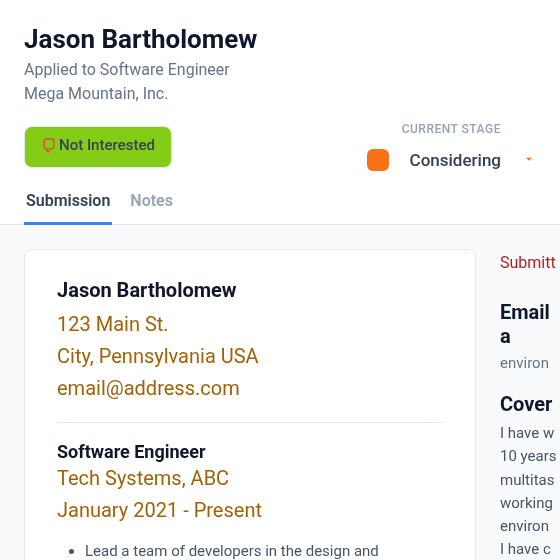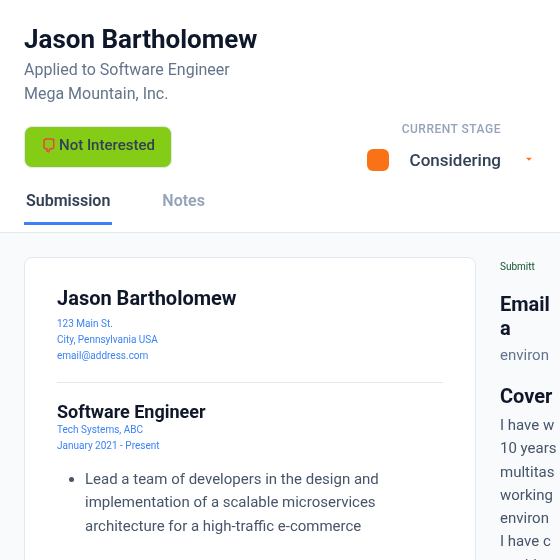--- a/index.html
+++ b/index.html
@@ -7,33 +7,33 @@
 .header{padding:24px 24px 0}
 .name{font-size:26px;font-weight:700;color:#0f172a;margin-bottom:4px}
 .applied,.company{font-size:16px;color:#64748b;line-height:1.5}
 .controls{display:flex;justify-content:space-between;align-items:center;padding:16px 24px 0}
 .ni-btn{display:flex;gap:0;padding:9px 16px;border:1px solid #e2e8f0;border-radius:8px;background:#84cc16;font-size:15px;font-weight:500;color:#334155;cursor:pointer}
 .stage{text-align:left}
 .stage-label{font-size:12px;letter-spacing:0.5px;color:#94a3b8;font-weight:500;margin-bottom:13px;text-align:center}
 .stage-sel{display:flex;align-items:center;gap:21px;cursor:pointer}
 .stage-dot{width:22px;height:22px;border-radius:6px;background:#f97316}
 .stage-val{font-size:17px;font-weight:500;color:#334155}
-.tabs{display:flex;gap:48px;padding:20px 24px 8px;border-bottom:1px solid #e2e8f0}
+.tabs{display:flex;gap:16px;padding:20px 24px 0;border-bottom:1px solid #e2e8f0}
 .tab{padding:0 2px 12px;font-size:16px;font-weight:600;color:#94a3b8;cursor:pointer;border-bottom:3px solid transparent;margin-bottom:-1px}
 .tab.active{color:#334155;border-bottom-color:#3b82f6}
 .content{display:flex;gap:24px;padding:24px 0 0 24px;background:#f8fafc;height:400px}
 .resume{background:#fff;border:1px solid #e2e8f0;border-radius:8px;padding:28px 32px;width:452px;flex-shrink:0}
 .r-name{font-size:20px;font-weight:700;color:#0f172a;margin-bottom:6px}
-.r-line{font-size:10px;color:#3b82f6;line-height:1.6}
+.r-line{font-size:20px;color:#a16207;line-height:1.6}
 .r-div{border:none;border-top:1px solid #e2e8f0;margin:18px 0}
 .r-title{font-size:18px;font-weight:700;color:#0f172a;}
 .r-list{margin:14px 0 0 28px}
 .r-list li{font-size:15px;color:#475569;line-height:1.55}
 .side{flex:1;padding-top:4px}
-.s-sub{font-size:10px;color:#14532d;margin-bottom:20px}
+.s-sub{font-size:16px;color:#b91c1c;margin-bottom:28px}
 .s-h{font-size:20px;font-weight:700;color:#0f172a;margin-bottom:6px}
 .s-t{font-size:15px;color:#64748b;margin-bottom:20px}
 .s-p{font-size:15px;color:#475569;line-height:1.55}
 .chev{color:#f97316}
 </style>
 </head>
 <body>
 
 <div class="header">
   <h1 class="name">Jason Bartholomew</h1>

